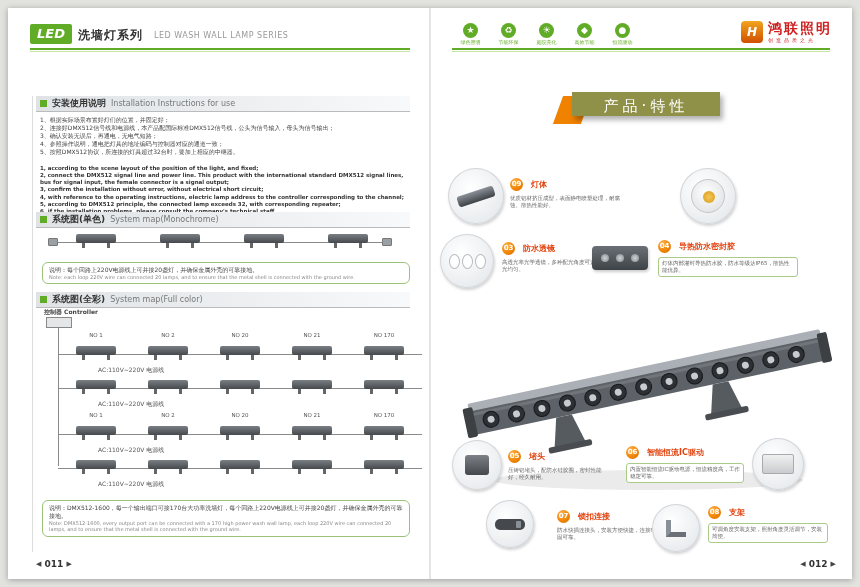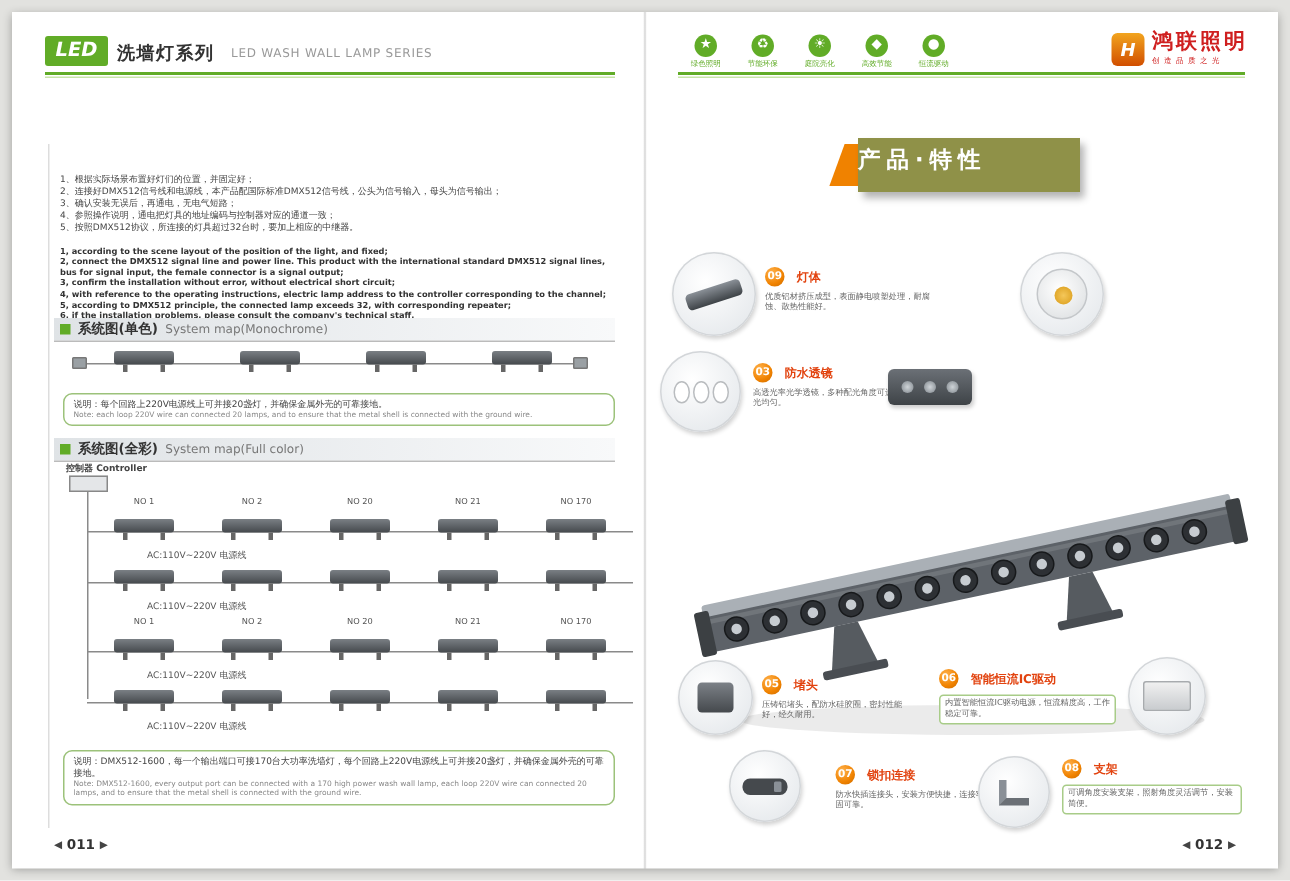--- a/index.html
+++ b/index.html
@@ -53,22 +53,22 @@
   .lbls span{position:absolute;width:40px;text-align:center;font-size:5.5px;color:#555}
   .lrow{position:absolute;left:14px;width:364px;height:20px}
   .pwr{position:absolute;left:54px;font-size:6px;color:#555}
 
   
   .pageno{position:absolute;bottom:10px;font-size:9px;font-weight:bold;color:#333}
   .pageno .tri{color:#444;font-size:7px;vertical-align:1px}
 
   
   .banner-accent{position:absolute;left:550px;top:88px;width:28px;height:28px;background:#f08200;transform:skewX(-20deg)}
-  .banner{position:absolute;left:564px;top:84px;width:148px;height:36px;background:#8f9148;color:#fff;
-    font-size:15px;font-weight:bold;letter-spacing:4px;line-height:28px;box-shadow:3px 4px 5px rgba(0,0,0,.3)}
+  .banner{position:absolute;left:564px;top:84px;width:148px;height:24px;background:#8f9148;color:#fff;
+    font-size:15px;font-weight:normal;letter-spacing:4px;text-align:center;line-height:28px;box-shadow:3px 4px 5px rgba(0,0,0,.3)}
   .prod{position:absolute;left:446px;top:262px}
   .thumb{position:absolute;border-radius:50%;background:radial-gradient(circle at 40% 35%,#ffffff,#e8ebee 75%,#dadde0);
     box-shadow:inset 0 0 0 1px #d3d6d9,1px 2px 3px rgba(0,0,0,.18);display:flex;align-items:center;justify-content:center}
   .fblock{position:absolute}
   .badge{display:inline-block;width:13px;height:13px;border-radius:50%;color:#fff;font-size:7px;font-weight:bold;
     text-align:center;line-height:13px;background:radial-gradient(circle at 35% 30%,#ffb24d,#f08200 60%,#c96a00);vertical-align:middle}
   .ftitle{display:inline-block;font-size:8px;font-weight:bold;color:#e2430f;margin-left:3px;vertical-align:middle}
   .fdesc{font-size:5.5px;color:#666;line-height:1.3;margin-top:2px}
   .fdesc.boxed{border:1px solid #a8cc88;border-radius:3px;padding:2px 3px;background:#fff}
   .t-lampbody{width:38px;height:11px;background:linear-gradient(#8a9097,#3e4347);border-radius:3px;transform:rotate(-18deg)}
@@ -123,20 +123,25 @@
     <div>
       <div class="cn">鸿联照明</div>
       <div class="tg">创造品质之光</div>
     </div>
   </div>
   <div class="hline-g" style="left:444px;top:40px;width:378px"></div>
   <div class="hline-lg" style="left:444px;top:43px;width:378px"></div>
 
   <div class="vline" style="left:24px;top:88px;height:456px"></div>
 
+  <div class="sec-h" style="top:88px">
+    <div class="sq"></div>
+    <div class="cn">安装使用说明</div>
+    <div class="en">Installation Instructions for use</div>
+  </div>
   <div class="steps" style="top:108px">
     <div>1、根据实际场景布置好灯们的位置，并固定好；</div>
     <div>2、连接好DMX512信号线和电源线，本产品配国际标准DMX512信号线，公头为信号输入，母头为信号输出；</div>
     <div>3、确认安装无误后，再通电，无电气短路；</div>
     <div>4、参照操作说明，通电把灯具的地址编码与控制器对应的通道一致；</div>
     <div>5、按照DMX512协议，所连接的灯具超过32台时，要加上相应的中继器。</div>
   </div>
   <div class="steps en" style="top:157px">
     <div>1, according to the scene layout of the position of the light, and fixed;</div>
     <div>2, connect the DMX512 signal line and power line. This product with the international standard DMX512 signal lines, bus for signal input, the female connector is a signal output;</div>
@@ -317,20 +322,25 @@
     <span class="badge">03</span>
     <span class="ftitle">防水透镜</span>
     <div class="fdesc">高透光率光学透镜，多种配光角度可选，出光均匀。</div>
   </div>
 
   <div class="t-strip" style="left:584px;top:238px">
     <i></i>
       <i></i>
       <i></i>
   </div>
+  <div class="fblock" style="left:650px;top:228px;width:140px">
+    <span class="badge">04</span>
+    <span class="ftitle">导热防水密封胶</span>
+    <div class="fdesc boxed">灯体内部灌封导热防水胶，防水等级达IP65，散热性能优异。</div>
+  </div>
 
   <div class="thumb" style="left:444px;top:432px;width:50px;height:50px">
     <div class="t-cap"></div>
   </div>
   <div class="fblock" style="left:500px;top:438px;width:100px">
     <span class="badge">05</span>
     <span class="ftitle">堵头</span>
     <div class="fdesc">压铸铝堵头，配防水硅胶圈，密封性能好，经久耐用。</div>
   </div>
 
@@ -354,20 +364,20 @@
 
   <div class="thumb" style="left:644px;top:496px;width:48px;height:48px">
     <div class="t-bracket"></div>
   </div>
   <div class="fblock" style="left:700px;top:494px;width:120px">
     <span class="badge">08</span>
     <span class="ftitle">支架</span>
     <div class="fdesc boxed">可调角度安装支架，照射角度灵活调节，安装简便。</div>
   </div>
 
-  <div class="pageno" style="right:28px">
+  <div class="pageno" style="right:16px">
     <span class="tri">◀</span>
     <span>012</span>
     <span class="tri">▶</span>
   </div>
 
   <div class="fold"></div>
 </div>
 
 </body></html>

